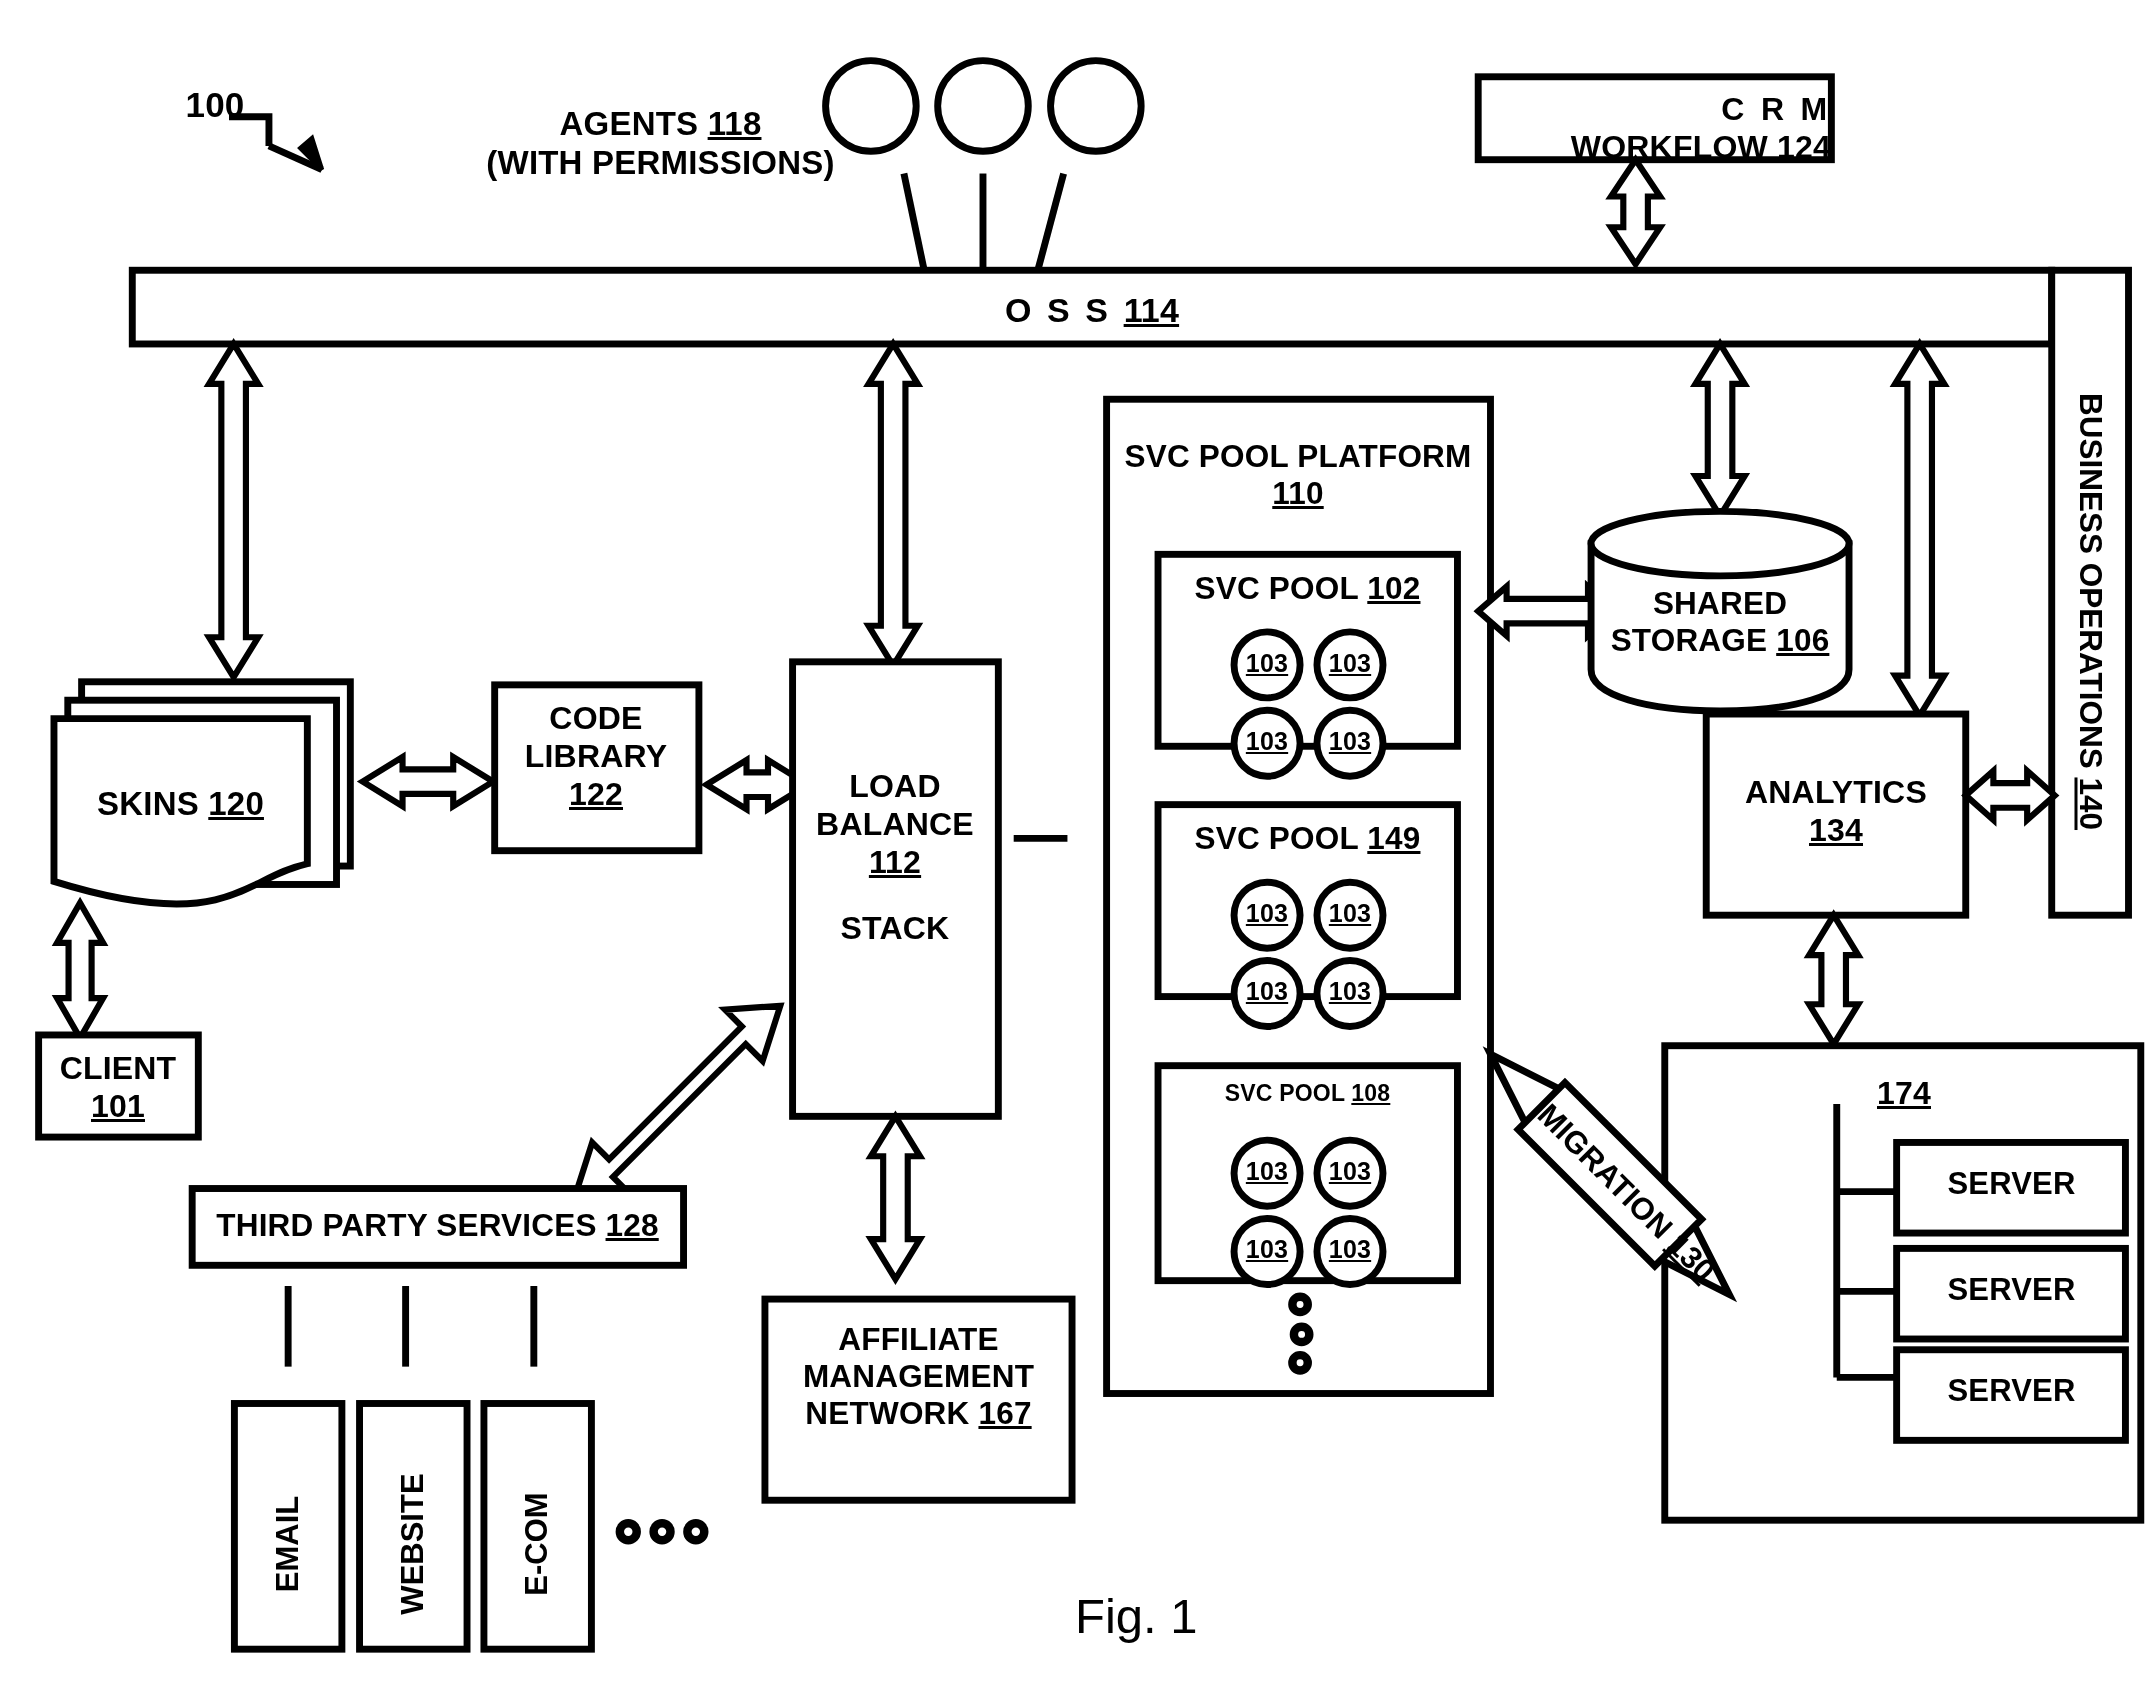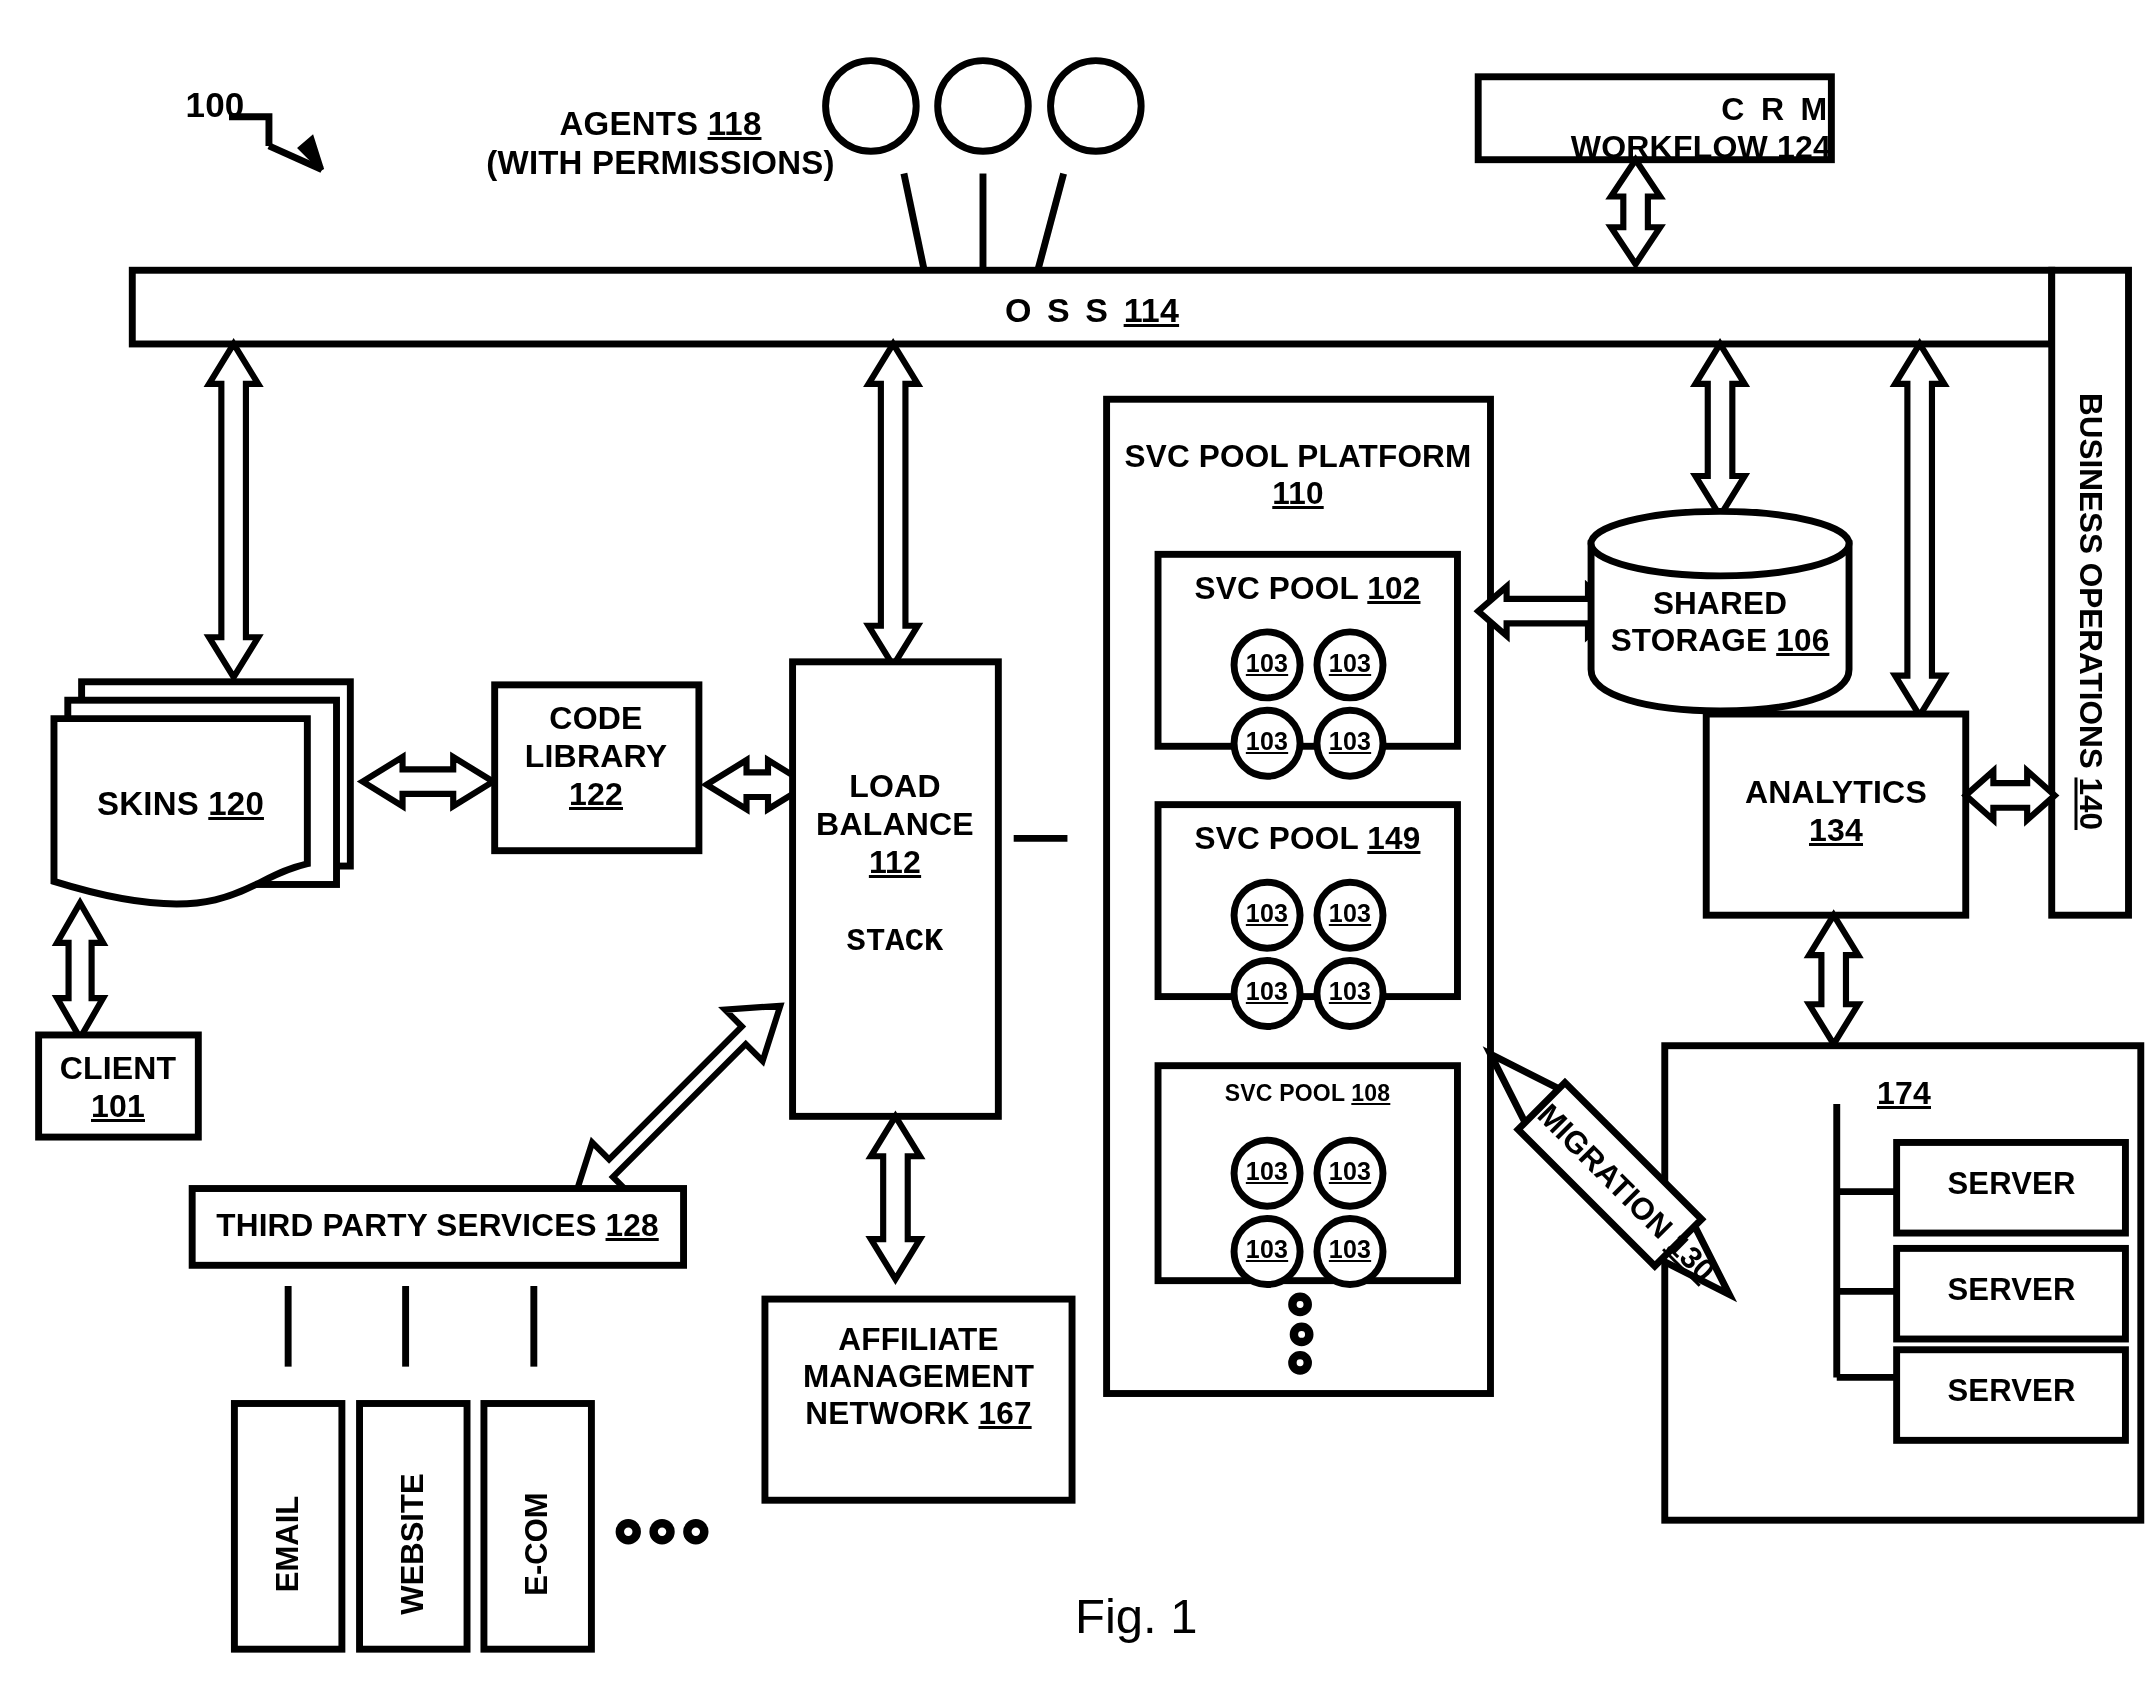--- a/index.html
+++ b/index.html
@@ -225,21 +225,21 @@
 <div class="lbl" style="left:494px;top:700px;width:204px;font-size:32px;">
   <div>CODE</div>
   <div>LIBRARY</div>
   <div class="u">122</div>
 </div>
 
 <div class="lbl" style="left:792px;top:768px;width:206px;font-size:32px;">
   <div>LOAD</div>
   <div>BALANCE</div>
   <div class="u">112</div>
-  <div style="margin-top:42px;font-family:Liberation Mono, monospace;">STACK</div>
+  <div style="margin-top:29px;">STACK</div>
 </div>
 
 <div class="lbl" style="left:1106px;top:419px;width:384px;font-size:31.5px;margin-top:19px;">
   <div>SVC POOL PLATFORM</div>
   <div class="u">110</div>
 </div>
 
 <div class="lbl" style="left:1158px;top:570px;width:299px;font-size:31.5px;">
   <span>SVC POOL </span><span class="u">102</span>
 </div>

